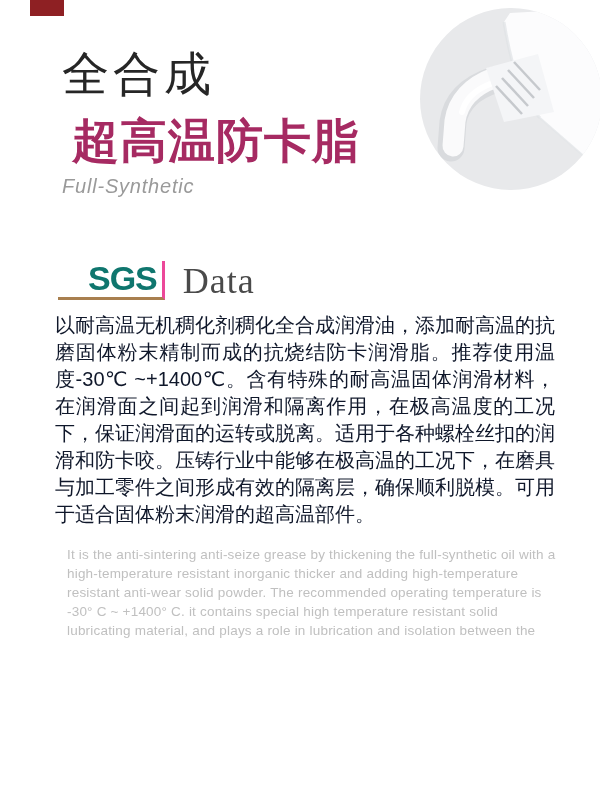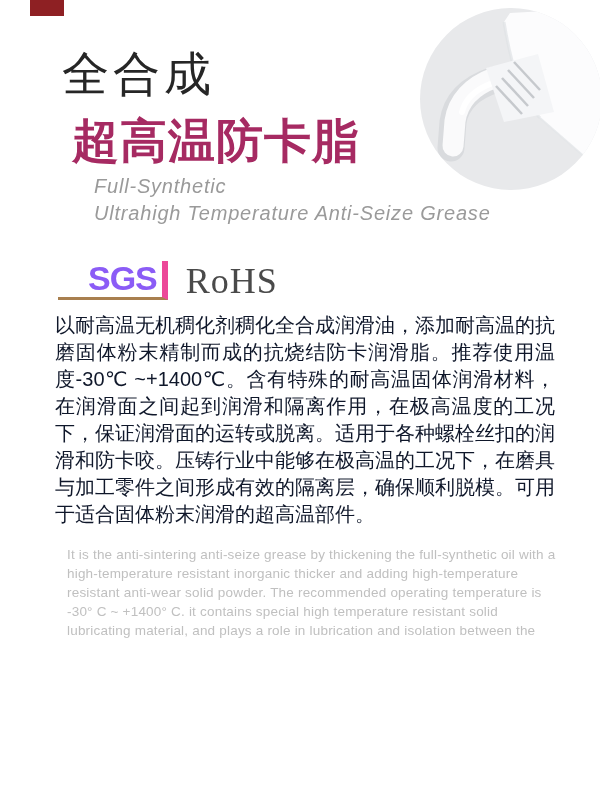--- a/index.html
+++ b/index.html
@@ -22,28 +22,28 @@
   .title1{
     position:absolute;left:62px;top:48px;margin:0;
     font-size:47px;line-height:52px;font-weight:500;color:#262626;letter-spacing:4px;
   }
   .title2{
     position:absolute;left:60px;top:102px;margin:12px;
     font-size:47px;line-height:54px;font-weight:700;color:#a62a62;letter-spacing:1px;
   }
   .subtitle{
     position:absolute;left:62px;top:173px;
-    font-style:italic;font-size:20px;line-height:27px;color:#9a9a9a;letter-spacing:0.8px;margin-left:32px;
+    font-style:italic;font-size:20px;line-height:27px;color:#9a9a9a;letter-spacing:0.8px;
   }
 
   
   .certs{position:absolute;left:58px;top:250px;height:52px;display:flex;align-items:flex-end;}
   .sgs{
-    padding:0 5px 2px 30px;border-bottom:3px solid #a87f4f;border-right:6px solid #ec4899;
-    font-weight:700;font-size:34px;line-height:34px;color:#8b5cf6;letter-spacing:-1px;
+    padding:0 5px 2px 30px;border-bottom:3px solid #a87f4f;border-right:3px solid #ec4899;
+    font-weight:700;font-size:34px;line-height:34px;color:#0f766e;letter-spacing:-1px;
     margin-bottom:2px;
   }
   .msds{margin-left:22px;margin-bottom:2px;text-align:left;}
   .msds-main{font-weight:700;font-size:31px;line-height:30px;color:#1f5aa7;letter-spacing:1px;}
   .msds-sub{font-weight:700;font-size:8.5px;color:#1f4f96;letter-spacing:0.2px;white-space:nowrap;margin-top:1px;}
   .rohs{
     margin-left:18px;margin-bottom:3px;
     font-family:"Liberation Serif","DejaVu Serif",serif;
     font-size:36px;line-height:36px;color:#4a4a4a;letter-spacing:1px;font-weight:400;
   }
@@ -83,26 +83,25 @@
       <path d="M82,70 L108,98" stroke="#c6c9cd" stroke-width="2.5" fill="none"></path>
       <path d="M76,78 L102,106" stroke="#c6c9cd" stroke-width="2.5" fill="none"></path>
     </svg>
   </div>
 
   <h1 class="title1">全合成</h1>
   <h1 class="title2">超高温防卡脂</h1>
 
   <div class="subtitle">
     <div>Full-Synthetic</div>
-    <div>Ultrahigh Temperature Anti-Seize Grease</div>
   </div>
 
   <div class="certs">
     <div class="sgs">SGS</div>
-    <div class="rohs">RoHS</div>
+    <div class="rohs">Data</div>
   </div>
 
   <p class="desc-cn">以耐高温无机稠化剂稠化全合成润滑油，添加耐高温的抗磨固体粉末精制而成的抗烧结防卡润滑脂。推荐使用温度-30℃ ~+1400℃。含有特殊的耐高温固体润滑材料，在润滑面之间起到润滑和隔离作用，在极高温度的工况下，保证润滑面的运转或脱离。适用于各种螺栓丝扣的润滑和防卡咬。压铸行业中能够在极高温的工况下，在磨具与加工零件之间形成有效的隔离层，确保顺利脱模。可用于适合固体粉末润滑的超高温部件。</p>
   <p class="desc-en">It is the anti-sintering anti-seize grease by thickening the full-synthetic oil with a high-temperature resistant inorganic thicker and adding high-temperature resistant anti-wear solid powder. The recommended operating temperature is -30° C ~ +1400° C. it contains special high temperature resistant solid lubricating material, and plays a role in lubrication and isolation between the lubricating surfaces. The operation or disengagement of lubricating surface is ensured under the condition of extremely high temperature. It is suitable for lubrication and anti-seize of various bolt and thread. In die casting industry, an effective isolation layer can be formed between grinding tools and machined parts at very high temperature to ensure smooth demoulding. It can be used for ultra-high temperature parts suitable for solid powder lubrication.</p>
 
   <div class="red-bottom"></div>
 
 </div>
 
 </body></html>

